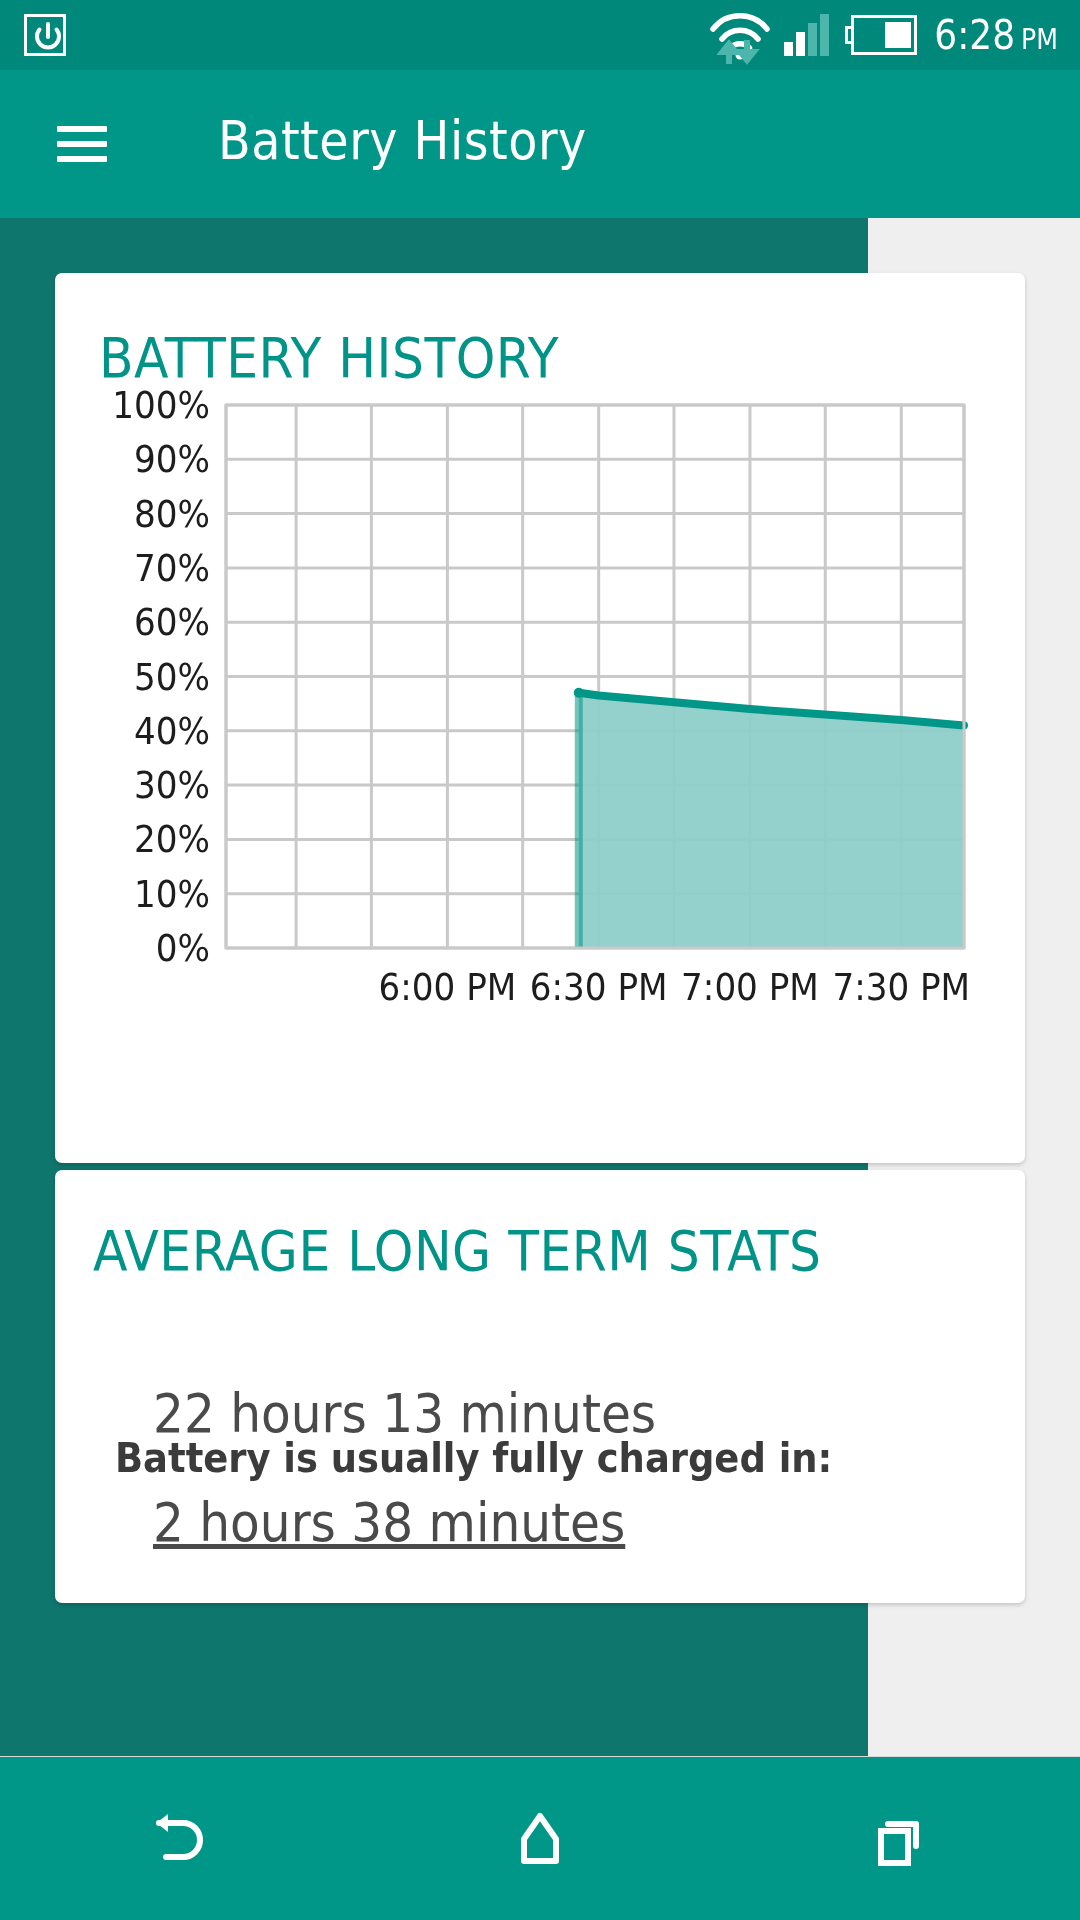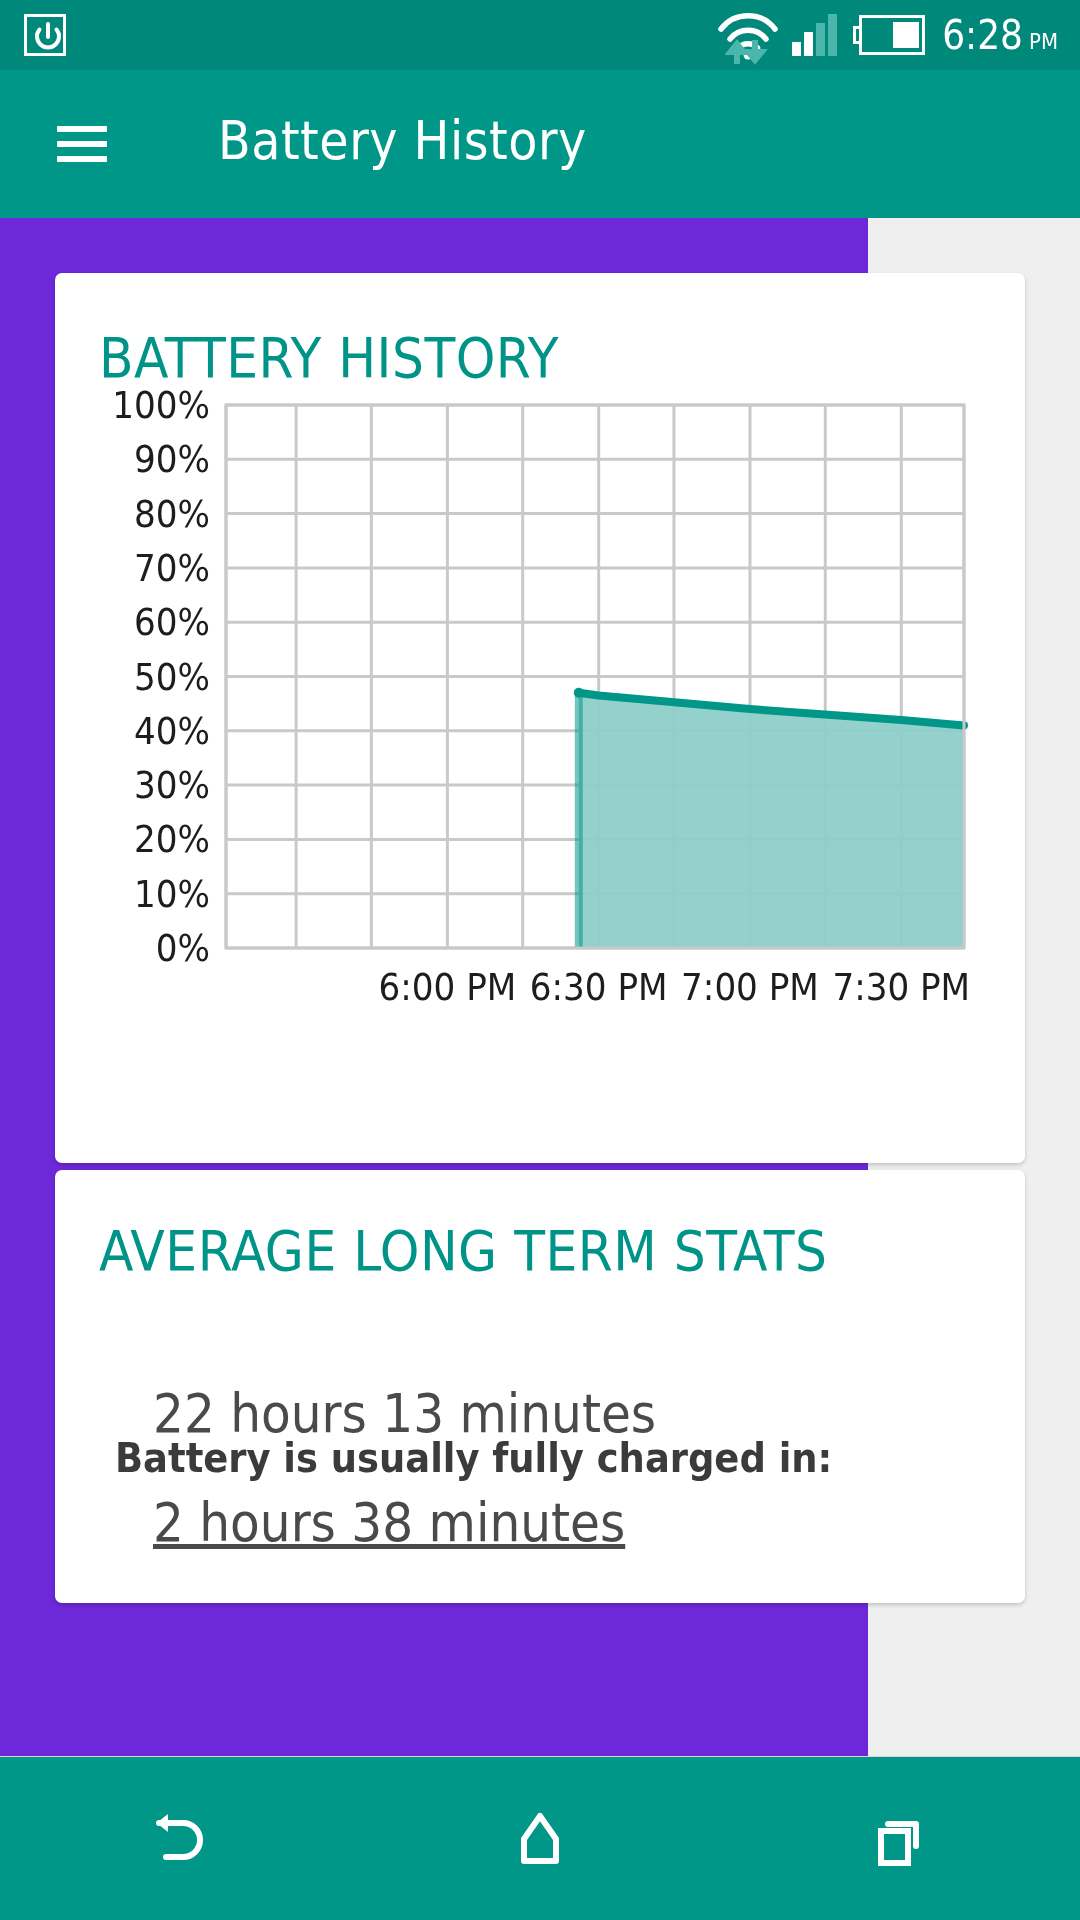--- a/index.html
+++ b/index.html
@@ -1,21 +1,21 @@
 <!DOCTYPE html>
 <html><head>
 <meta charset="utf-8">
 <style>
   * { margin:0; padding:0; box-sizing:border-box; }
   html,body{
     width:1080px; height:1920px;
     font-family:"DejaVu Sans Condensed","Liberation Sans",sans-serif;
     background:#efefef; overflow:hidden;
   }
-  #screen{ position:relative; width:868px; height:1920px; background:#6d28d9; }
+  #screen{ position:relative; width:868px; height:1920px; background:#0f766e; }
 
   
   #status-bar{
     position:absolute; left:0; top:0; width:1080px; height:70px;
     background:#00897b;
   }
   #power-icon{
     position:absolute; left:24px; top:14px; width:42px; height:42px;
     border:3px solid #fff;
   }
@@ -30,21 +30,21 @@
   .sig-bar{ width:9px; background:#fff; }
   .sig-bar.dim{ background:#4db6ac; }
   .bat-wrap{ position:relative; width:72px; height:40px; }
   .bat-body{ position:absolute; left:6px; top:0; width:66px; height:40px; border:3px solid #fff; }
   .bat-nub{ position:absolute; left:0; top:11px; width:7px; height:18px; border:3px solid #fff; border-right:none;}
   .bat-fill{ position:absolute; right:6px; top:7px; width:26px; height:26px; background:#fff; }
   #clock{
     color:#fff; font-size:40px; font-weight:400; letter-spacing:0px;
     display:flex; align-items:baseline; gap:6px; margin-left:4px;
   }
-  #clock .ampm{ font-size:22px; }
+  #clock .ampm{ font-size:28px; }
 
   
   #app-bar{
     position:absolute; left:0; top:70px; width:1080px; height:148px;
     background:#009688;
   }
   #hamburger{
     position:absolute; left:57px; top:56px; width:50px; height:36px;
     display:flex; flex-direction:column; justify-content:space-between;
     cursor:pointer;
@@ -65,21 +65,21 @@
   #card-history{ top:273px; height:890px; }
   #card-stats{ top:1170px; height:433px; }
 
   .card-title{
     position:absolute; color:#009387;
     font-size:56px; font-weight:400; letter-spacing:0.5px;
     white-space:nowrap;
     font-family:"DejaVu Sans Condensed","Liberation Sans Narrow","Liberation Sans",sans-serif;
   }
   #history-title{ left:44px; top:52px; }
-  #stats-title{ left:44px; top:48px; }
+  #stats-title{ left:38px; top:48px; }
 
   
   #chart{
     position:absolute; left:4px; top:110px; width:970px; height:700px;
   }
   #chart svg{ display:block; }
 
   
   .stat-label{
     position:absolute; left:48px;

